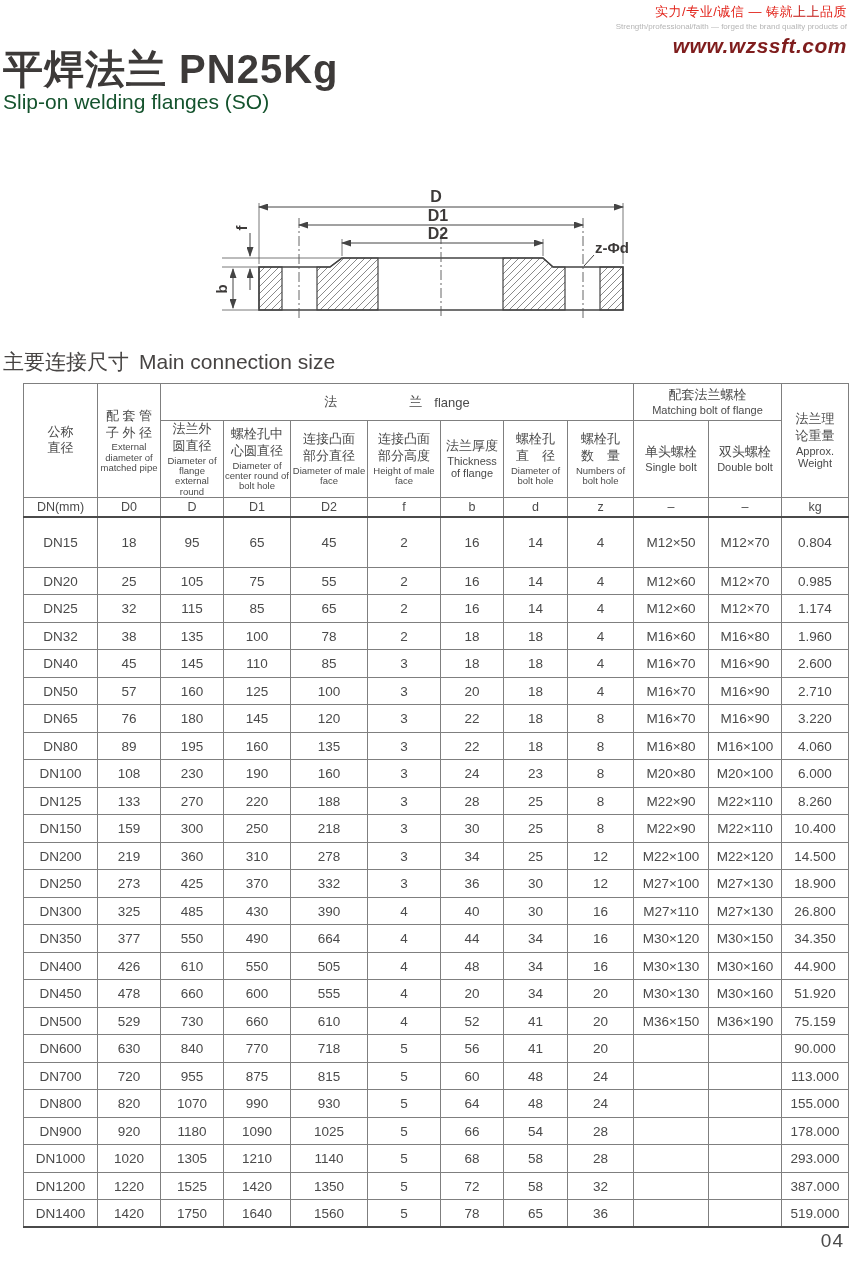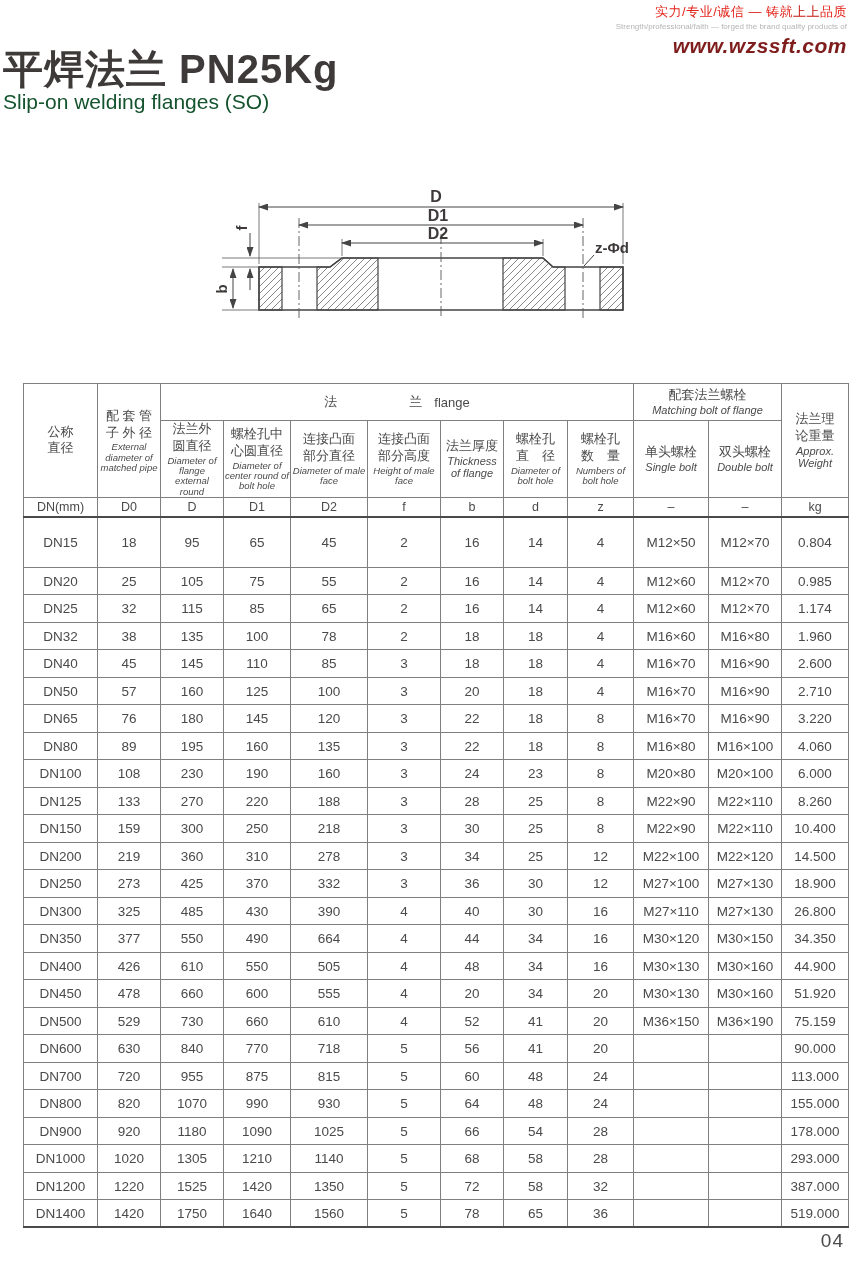--- a/index.html
+++ b/index.html
@@ -20,21 +20,21 @@
   .section-title { position:absolute; left:3px; top:348px; font-size:21px; color:#474443; }
   .section-title .en { margin-left:10px; }
 
   
   .diagram { position:absolute; left:200px; top:180px; }
 
   
   table.spec { position:absolute; left:23px; top:383px; width:825px; border-collapse:collapse; table-layout:fixed; }
   table.spec th, table.spec td { border:1px solid #7f7f7f; text-align:center; vertical-align:middle; font-weight:normal; padding:0 1px; }
   thead .cn { display:block; font-size:13px; line-height:1.3; white-space:pre-line; }
-  thead .en { display:block; font-size:9.5px; line-height:1.08; margin-top:1px;font-style:italic; }
+  thead .en { display:block; font-size:9.5px; line-height:1.08; margin-top:1px; }
   thead .group-cn { font-size:13px; }
   thead .group-en { font-size:13px; }
   tr.h-group th { height:37px; }
   tr.h-main th { height:68px; }
   tr.units td { height:20px; font-size:12.5px; border-bottom:2.5px solid #4a4a4a; }
   .flange-group-inner { display:flex; justify-content:center; align-items:center; gap:12px; }
   .flange-group-inner .sp { width:48px; display:inline-block; }
   tbody td { font-size:13.5px; height:27.5px; }
   tbody tr.first-row td { height:50px; }
   tbody tr:last-child td { border-bottom:2px solid #4a4a4a; }
@@ -97,20 +97,23 @@
     <line x1="250" y1="290" x2="250" y2="269" stroke="#444" stroke-width="1" marker-end="url(#arr)"></line>
     <text x="247" y="228" font-size="15" font-weight="bold" fill="#3d3a39" text-anchor="middle" font-family="Liberation Sans, sans-serif" transform="rotate(-90 247 228)">f</text>
 
     <line x1="233" y1="269" x2="233" y2="308" stroke="#444" stroke-width="1" marker-start="url(#arr)" marker-end="url(#arr)"></line>
     <text x="227" y="289" font-size="15" font-weight="bold" fill="#3d3a39" text-anchor="middle" font-family="Liberation Sans, sans-serif" transform="rotate(-90 227 289)">b</text>
 
     <line x1="594" y1="255" x2="584" y2="266" stroke="#444" stroke-width="1"></line>
     <text x="595" y="253" font-size="15" font-weight="bold" fill="#3d3a39" text-anchor="start" font-family="Liberation Sans, sans-serif">z-Φd</text>
   </svg>
 
+  <div class="section-title">
+    <span class="cn">主要连接尺寸</span><span class="en">Main connection size</span>
+  </div>
 
   <table class="spec">
     <colgroup>
       <col style="width:74px">
         <col style="width:63px">
         <col style="width:63px">
         <col style="width:67px">
       <col style="width:77px">
         <col style="width:73px">
         <col style="width:63px">

